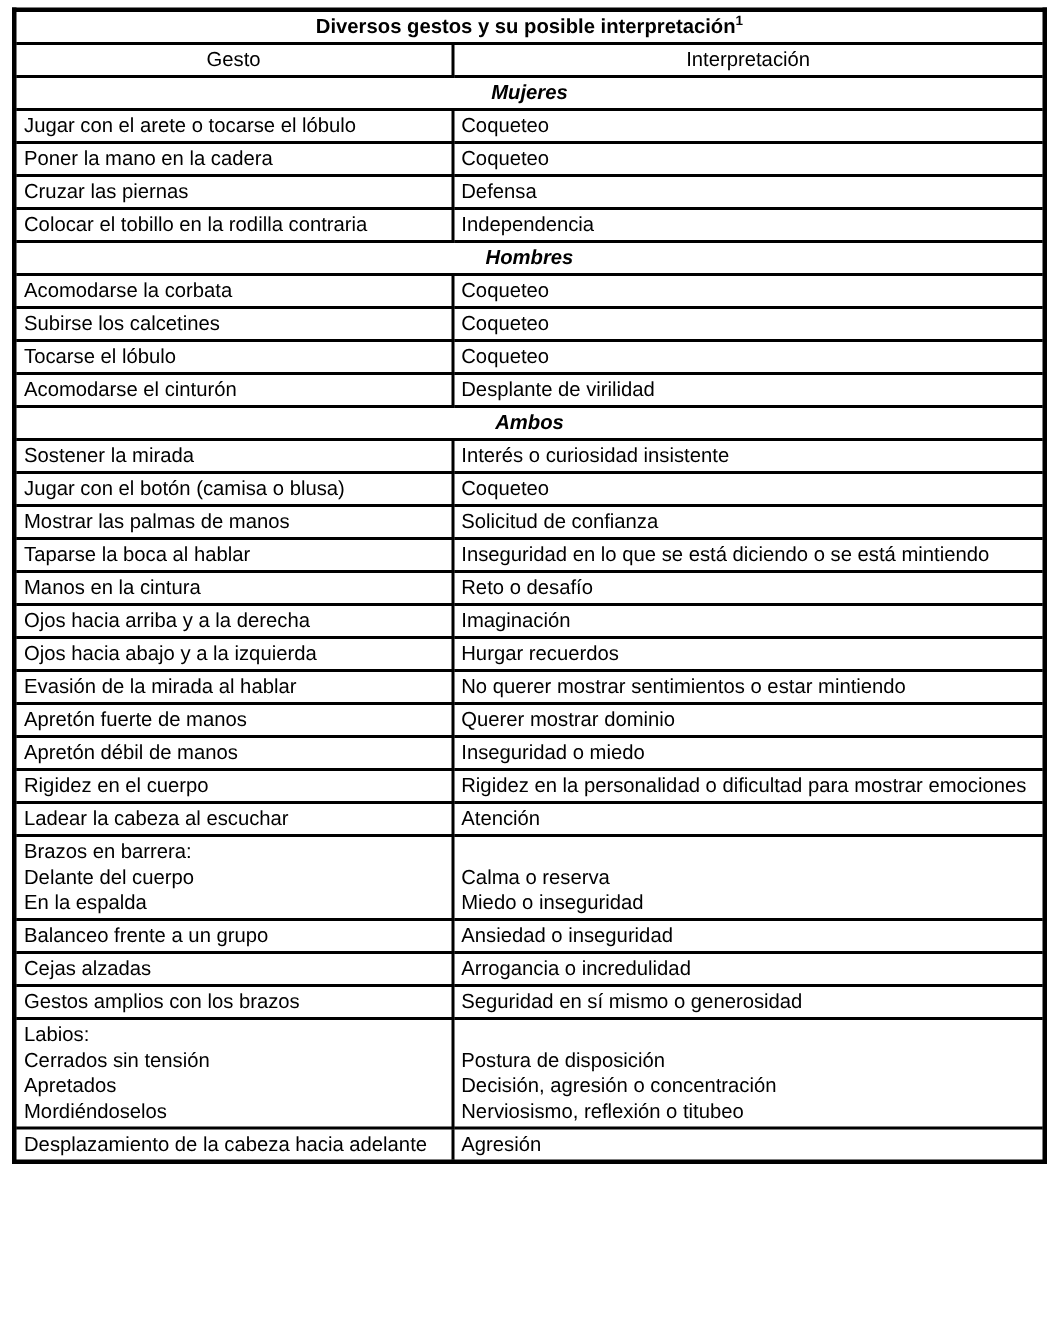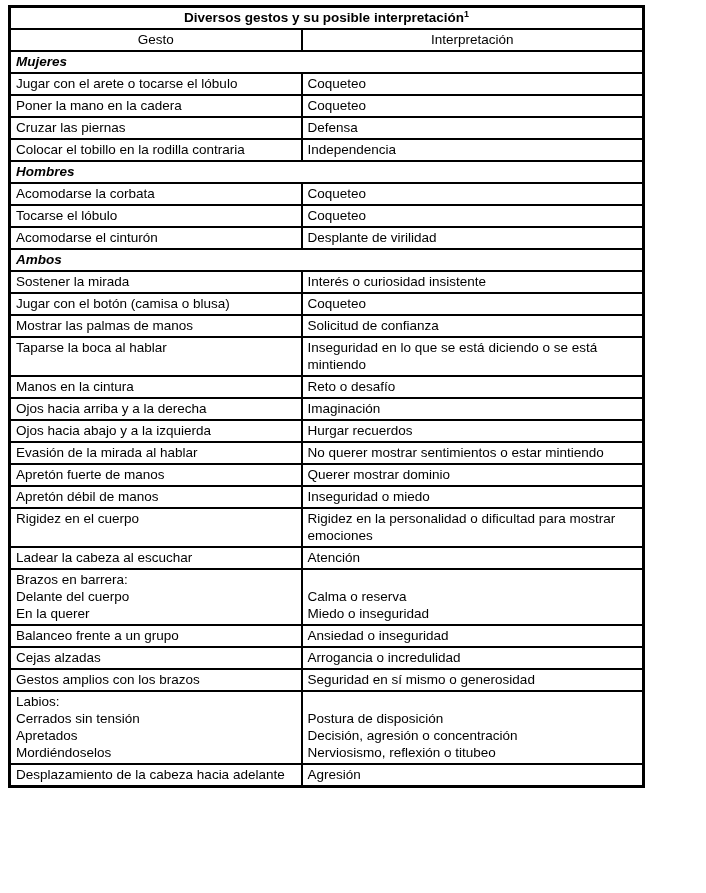--- a/index.html
+++ b/index.html
@@ -16,21 +16,21 @@
     width:706px;
     font-family:"Liberation Sans", sans-serif;
     color:var(--text);
   }
   .page{
     padding:5px 8px 4px 8px;
   }
   table.gtable{
     border-collapse:collapse;
     table-layout:fixed;
-    width:637px;
+    width:690px;
     border:3px solid var(--border);
     font-size:13.5px;
     color:var(--text);
   }
   table.gtable td{
     border:2px solid var(--border);
     padding:1px 5px 2px 5px;
     vertical-align:top;
     line-height:17px;
     overflow:hidden;
@@ -43,20 +43,21 @@
   }
   td.title-cell sup{
     font-size:9px;
     line-height:0;
   }
   td.header-cell{
     text-align:center;
     font-weight:normal;
   }
   td.section-cell{
+    text-align:center;
     font-weight:bold;
     font-style:italic;
   }
   .line{
     min-height:17px;
   }
 </style>
 </head>
 <body>
 
@@ -117,20 +118,28 @@
         <tr>
           <td>
             <div class="line">Acomodarse la corbata</div>
           </td>
           <td>
             <div class="line">Coqueteo</div>
           </td>
         </tr>
         <tr>
           <td>
+            <div class="line">Subirse los calcetines</div>
+          </td>
+          <td>
+            <div class="line">Coqueteo</div>
+          </td>
+        </tr>
+        <tr>
+          <td>
             <div class="line">Tocarse el lóbulo</div>
           </td>
           <td>
             <div class="line">Coqueteo</div>
           </td>
         </tr>
         <tr>
           <td>
             <div class="line">Acomodarse el cinturón</div>
           </td>
@@ -234,21 +243,21 @@
             <div class="line">Ladear la cabeza al escuchar</div>
           </td>
           <td>
             <div class="line">Atención</div>
           </td>
         </tr>
         <tr>
           <td>
             <div class="line">Brazos en barrera:</div>
             <div class="line">Delante del cuerpo</div>
-            <div class="line">En la querer</div>
+            <div class="line">En la espalda</div>
           </td>
           <td>
             <div class="line">&nbsp;</div>
             <div class="line">Calma o reserva</div>
             <div class="line">Miedo o inseguridad</div>
           </td>
         </tr>
         <tr>
           <td>
             <div class="line">Balanceo frente a un grupo</div>

